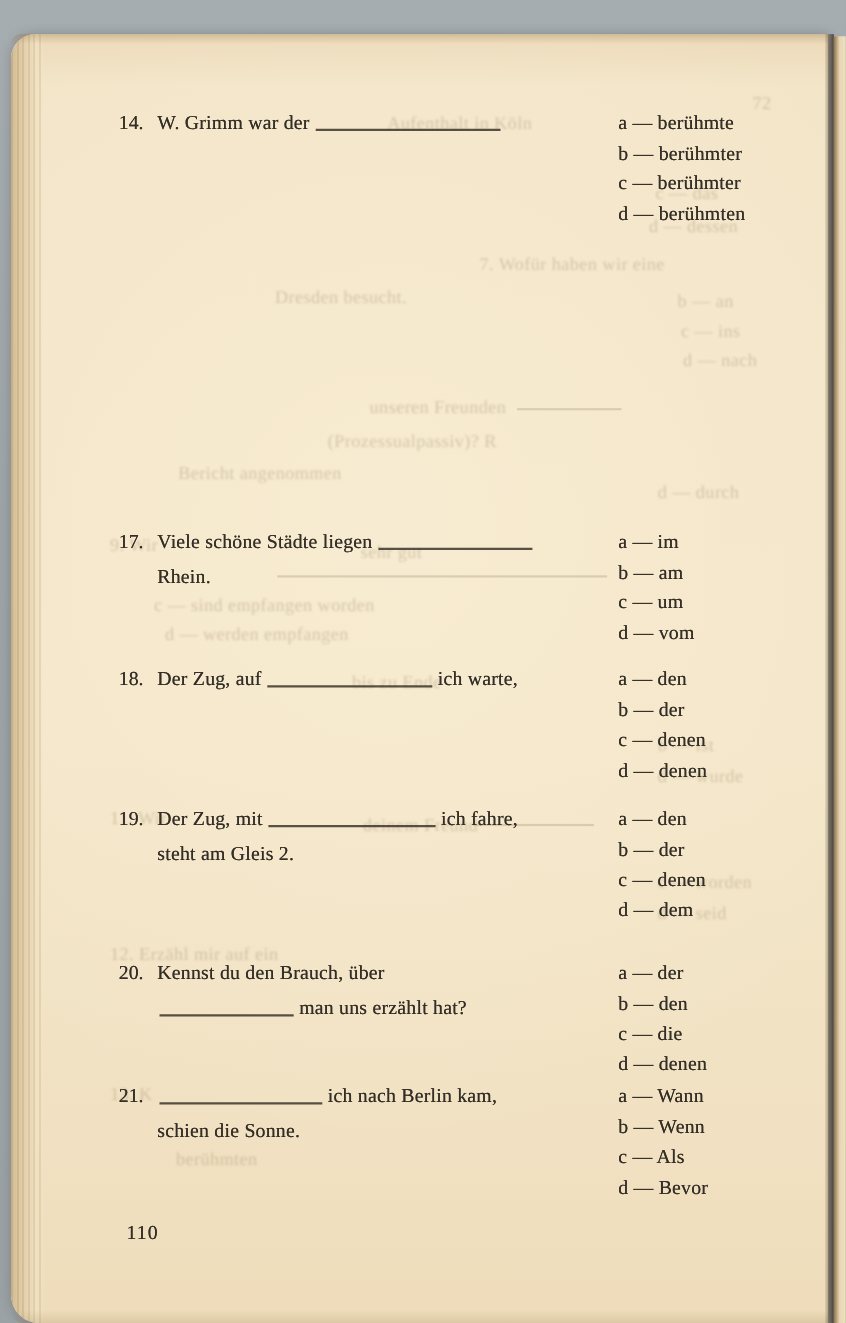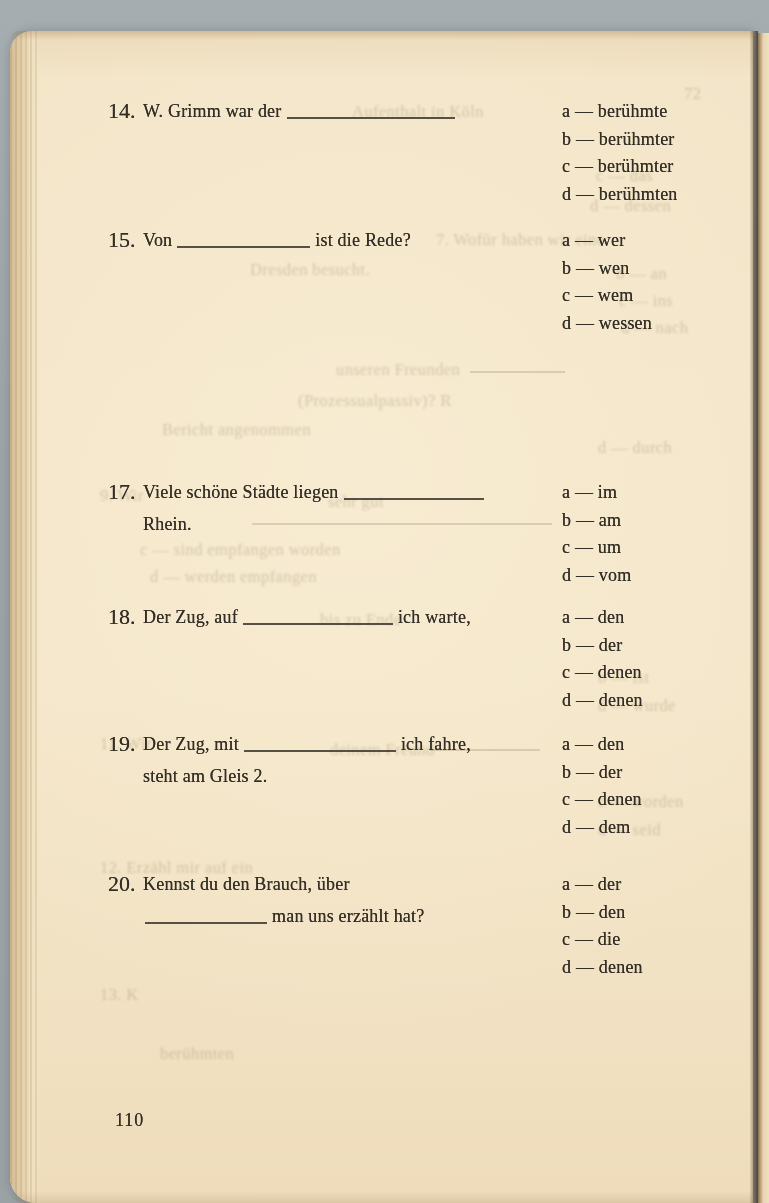--- a/index.html
+++ b/index.html
@@ -43,21 +43,21 @@
   .crease{
     position:absolute;left:750px;top:31px;width:8px;height:1172px;
     background:linear-gradient(90deg,rgba(95,72,45,.10),rgba(72,54,32,.55) 65%,rgba(45,33,20,.72));
   }
   .sliver{
     position:absolute;left:758px;top:33px;width:11px;height:1170px;
     background:linear-gradient(90deg,#8a7353 0,#b89f78 22%,#e7d5b2 48%,#f0e0bf 100%);
   }
   
   .q{position:absolute;left:108px;width:650px;color:#332e26;z-index:2;}
-  .qnum{position:absolute;left:0;top:0;font-size:22px;line-height:32px;
+  .qnum{position:absolute;left:0;top:0;font-size:18px;line-height:32px;
         text-shadow:0 0 .6px rgba(42,37,29,.85);}
   .qlines{margin-left:35px;width:415px;font-size:18px;line-height:32px;
         text-shadow:0 0 .6px rgba(42,37,29,.85);letter-spacing:.2px;white-space:normal;}
   .blank{
     display:inline-block;height:.95em;margin:0 5px -2px 5px;
     border-bottom:2px solid rgba(52,46,38,.82);
   }
   .blank.lead{margin-left:2px;}
   .opts{position:absolute;left:454px;top:3px;font-size:18px;line-height:27.5px;
         text-shadow:0 0 .6px rgba(42,37,29,.85);letter-spacing:.2px;}
@@ -97,32 +97,20 @@
       <div><span>W. Grimm war der</span><span class="blank" style="width:168px"></span></div>
     </div>
     <div class="opts">
       <div>a — berühmte</div>
       <div>b — berühmter</div>
       <div>c — berühmter</div>
       <div>d — berühmten</div>
     </div>
   </div>
 
-  <div class="q" style="top:224px">
-    <span class="qnum">15.</span>
-    <div class="qlines">
-      <div><span>Von</span><span class="blank" style="width:133px"></span><span>ist die Rede?</span></div>
-    </div>
-    <div class="opts">
-      <div>a — wer</div>
-      <div>b — wen</div>
-      <div>c — wem</div>
-      <div>d — wessen</div>
-    </div>
-  </div>
 
 
   <div class="q" style="top:476px">
     <span class="qnum">17.</span>
     <div class="qlines">
       <div><span>Viele schöne Städte liegen</span><span class="blank" style="width:140px"></span></div>
       <div><span>Rhein.</span></div>
     </div>
     <div class="opts">
       <div>a — im</div>
@@ -166,20 +154,33 @@
       <div><span class="blank lead" style="width:122px"></span><span>man uns erzählt hat?</span></div>
     </div>
     <div class="opts">
       <div>a — der</div>
       <div>b — den</div>
       <div>c — die</div>
       <div>d — denen</div>
     </div>
   </div>
 
+  <div class="q" style="top:980px">
+    <span class="qnum">21.</span>
+    <div class="qlines">
+      <div><span class="blank lead" style="width:148px"></span><span>ich nach Berlin kam,</span></div>
+      <div><span>schien die Sonne.</span></div>
+    </div>
+    <div class="opts">
+      <div>a — Wann</div>
+      <div>b — Wenn</div>
+      <div>c — Als</div>
+      <div>d — Bevor</div>
+    </div>
+  </div>
 
   <div class="pagenum">110</div>
 
 <div class="bleed" style="left: 684px; top: 84px;">72</div>
     <div class="bleed" style="left: 352px; top: 102px;">Aufenthalt in Köln</div>
     <div class="bleed" style="left: 596px; top: 166px;">c — das</div>
     <div class="bleed" style="left: 590px; top: 196px;">d — dessen</div>
     <div class="bleed" style="left: 436px; top: 230px;">7. Wofür haben wir eine</div>
     <div class="bleed" style="left: 250px; top: 260px;">Dresden besucht.</div>
     <div class="bleed" style="left: 616px; top: 264px;">b — an</div>

